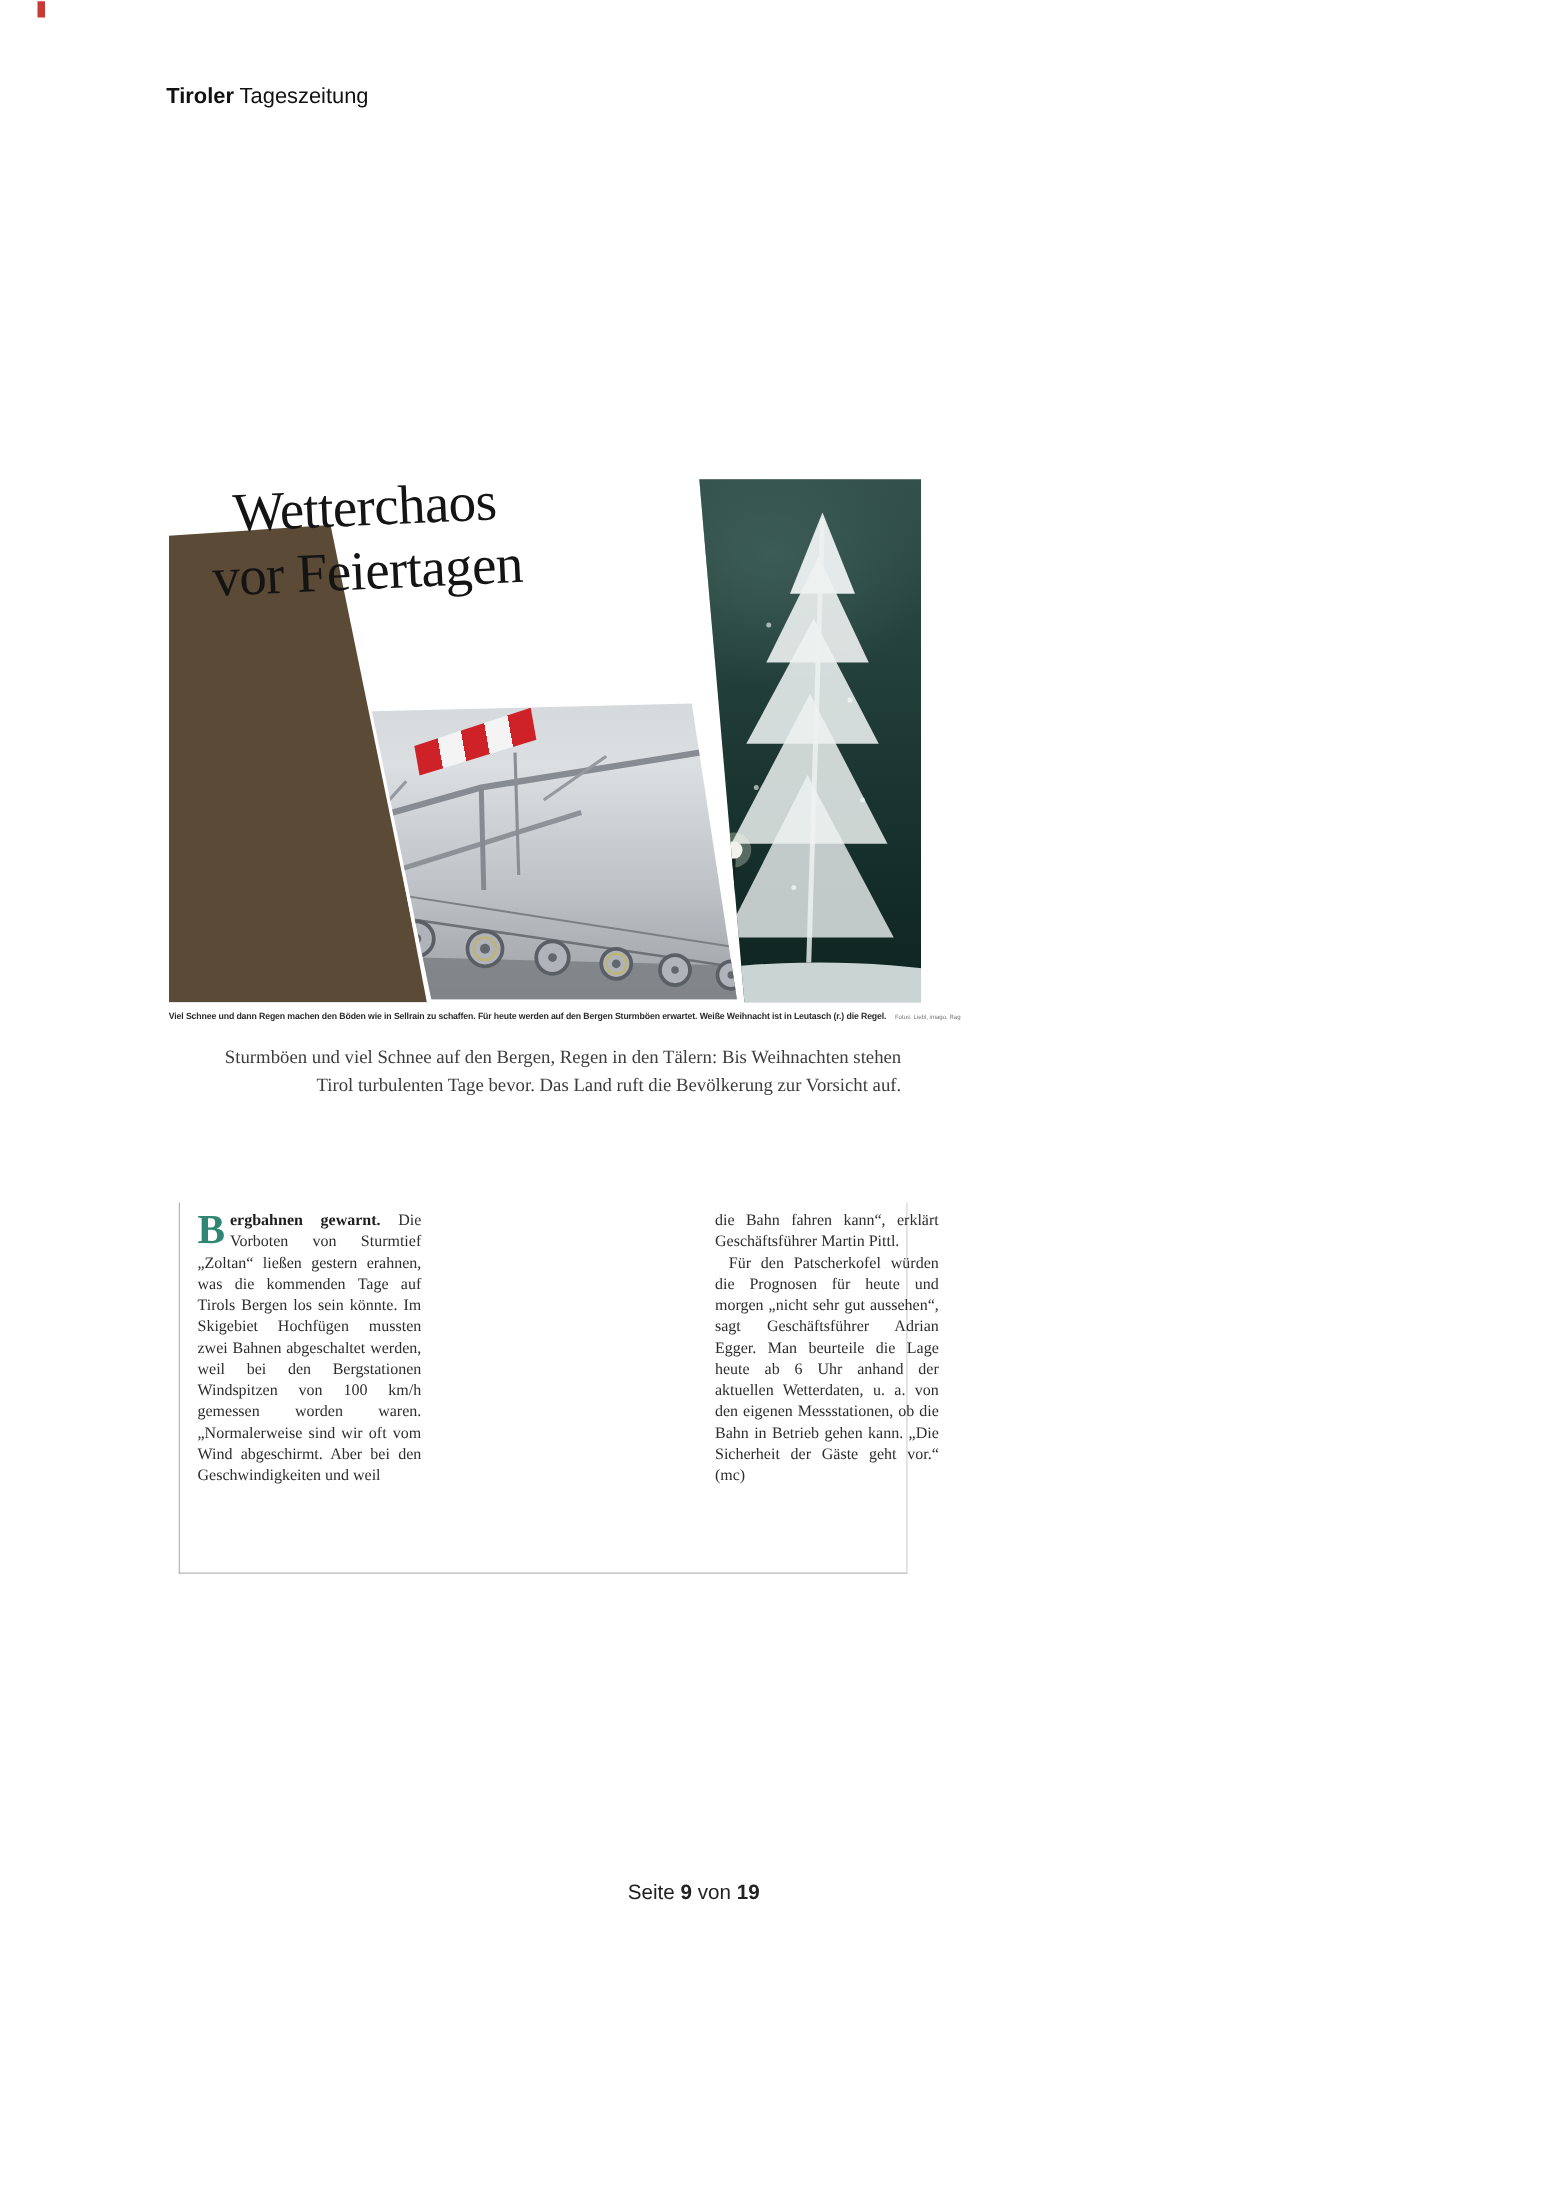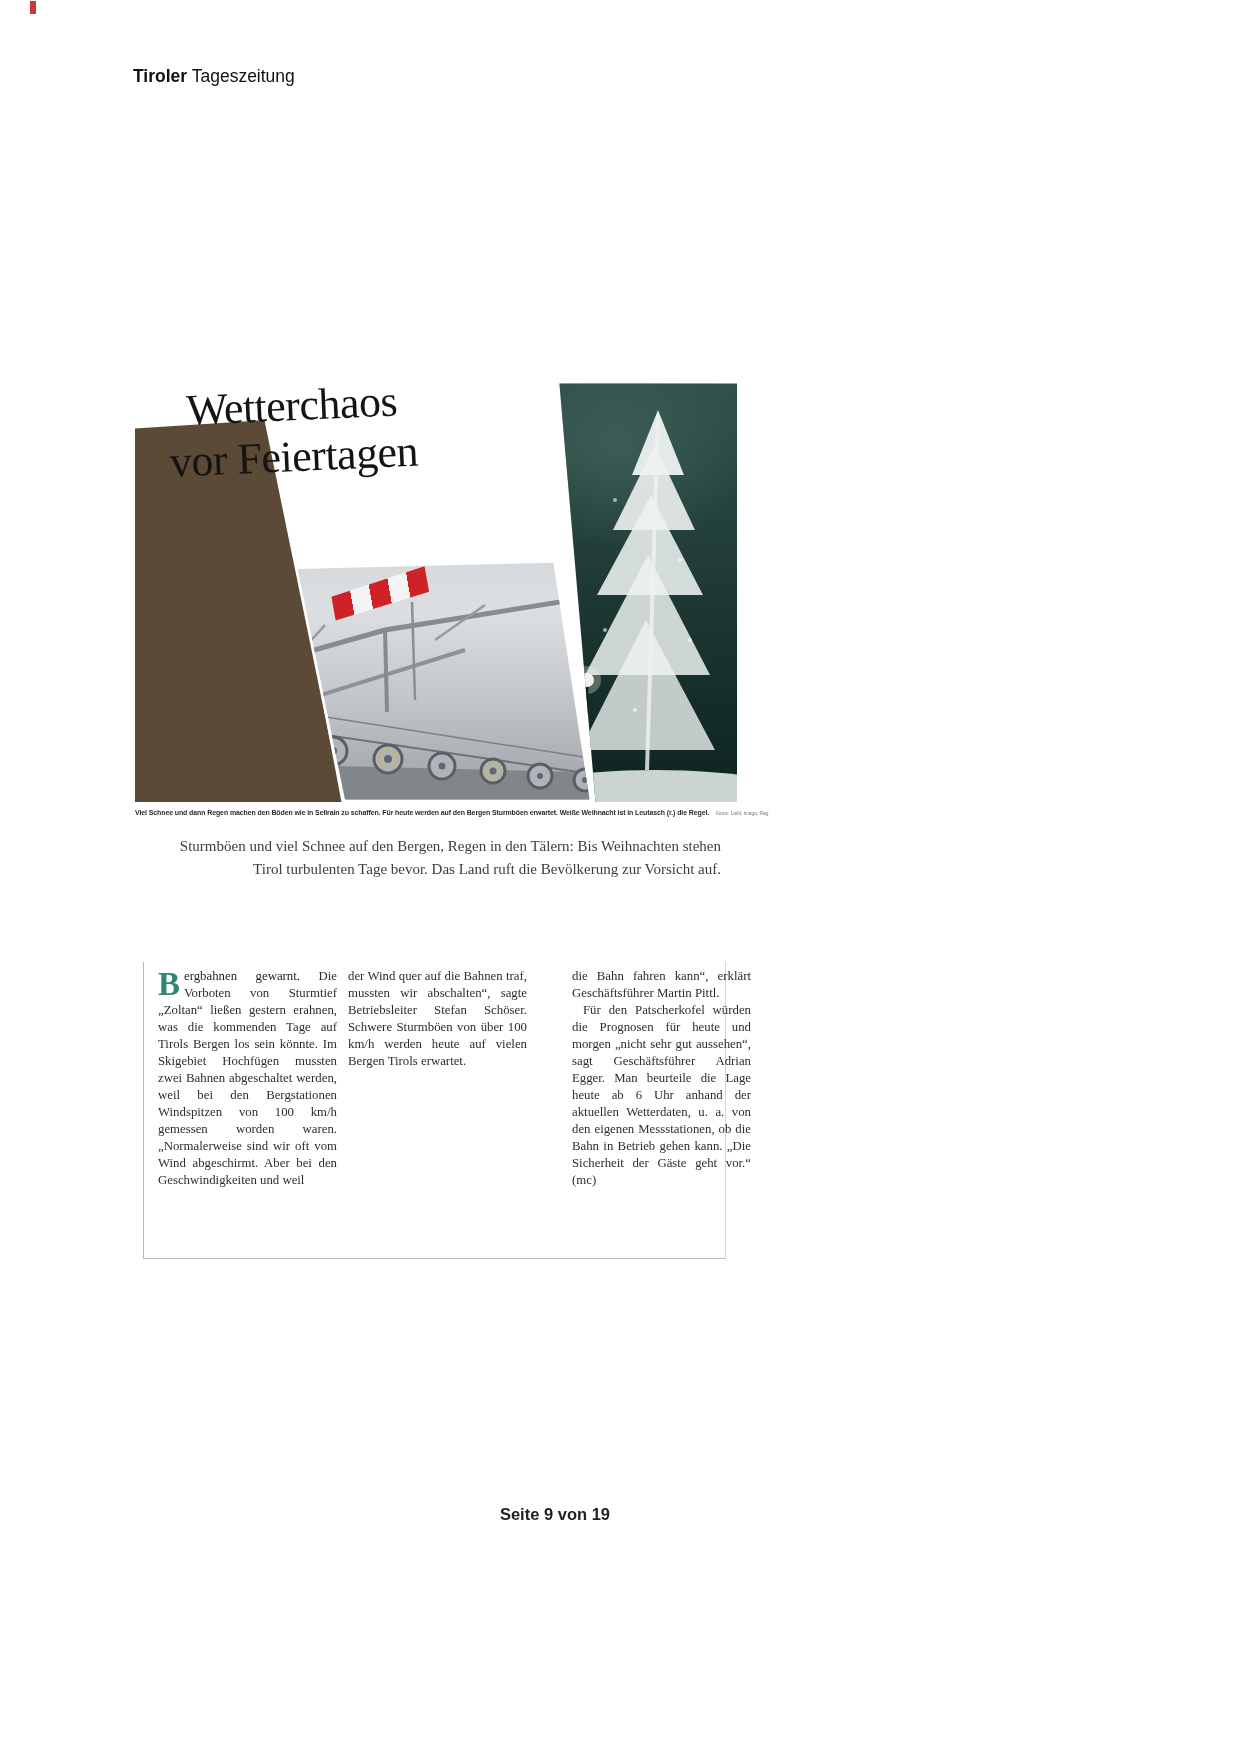--- a/index.html
+++ b/index.html
@@ -59,25 +59,25 @@
   
   .article{position:absolute;left:143px;top:962px;width:581px;height:296px;
     border-left:1px solid #b7b7b7;border-bottom:1px solid #b7b7b7;border-right:1px solid #d6d6d6;}
   .col{position:absolute;top:6px;width:179px;font-family:"Liberation Serif",serif;
     font-size:12.8px;line-height:17px;text-align:justify;color:#2d2d2d;}
   .col p{margin:0;}
   .col p.indent{text-indent:11px;}
   .col1{left:14px;} .col2{left:204px;} .col3{left:396px;margin-left:32px;}
   .dropcap{float:left;font-size:33px;line-height:29px;padding:2px 4px 0 0;
     color:#2f8673;font-weight:bold;font-family:"Liberation Serif",serif;}
-  .lead{font-weight:normal;color:#1d1d1d;}
+  .lead{font-weight:bold;color:#1d1d1d;}
 
   
   .footer{position:absolute;left:455px;top:1505px;width:200px;text-align:center;
-    font-size:16.5px;color:#222;font-weight:bold;}
+    font-size:16.5px;color:#222;}
 </style>
 </head>
 <body>
 
 <div class="page">
 
   <div class="scan-mark"></div>
 
   <div class="masthead">
     <span class="b">Tiroler</span><span> Tageszeitung</span>
@@ -186,21 +186,20 @@
   <div class="subheading">Sturmböen und viel Schnee auf den Bergen, Regen in den Tälern: Bis Weihnachten stehen Tirol turbulenten Tage bevor. Das Land ruft die Bevölkerung zur Vorsicht auf.</div>
 
   <div class="article">
     <div class="col col1">
       <p>
         <span class="dropcap">B</span><span class="lead">ergbahnen gewarnt.</span>
         <span>Die Vorboten von Sturmtief „Zoltan“ ließen gestern erahnen, was die kommenden Tage auf Tirols Bergen los sein könnte. Im Skigebiet Hochfügen mussten zwei Bahnen abgeschaltet werden, weil bei den Bergstationen Windspitzen von 100 km/h gemessen worden waren. „Normalerweise sind wir oft vom Wind abgeschirmt. Aber bei den Geschwindigkeiten und weil</span>
       </p>
     </div>
     <div class="col col2">
-      <p>der Wind quer auf die Bahnen traf, mussten wir abschalten“, sagte Betriebsleiter Stefan Schöser. Schwere Sturmböen von über 100 km/h werden heute auf vielen Bergen Tirols erwartet.</p>
     </div>
     <div class="col col3">
       <p>die Bahn fahren kann“, erklärt Geschäftsführer Martin Pittl.</p>
       <p class="indent">Für den Patscherkofel würden die Prognosen für heute und morgen „nicht sehr gut aussehen“, sagt Geschäftsführer Adrian Egger. Man beurteile die Lage heute ab 6 Uhr anhand der aktuellen Wetterdaten, u. a. von den eigenen Messstationen, ob die Bahn in Betrieb gehen kann. „Die Sicherheit der Gäste geht vor.“ (mc)</p>
     </div>
   </div>
 
   <div class="footer">
     <span>Seite</span>
     <b>9</b>

